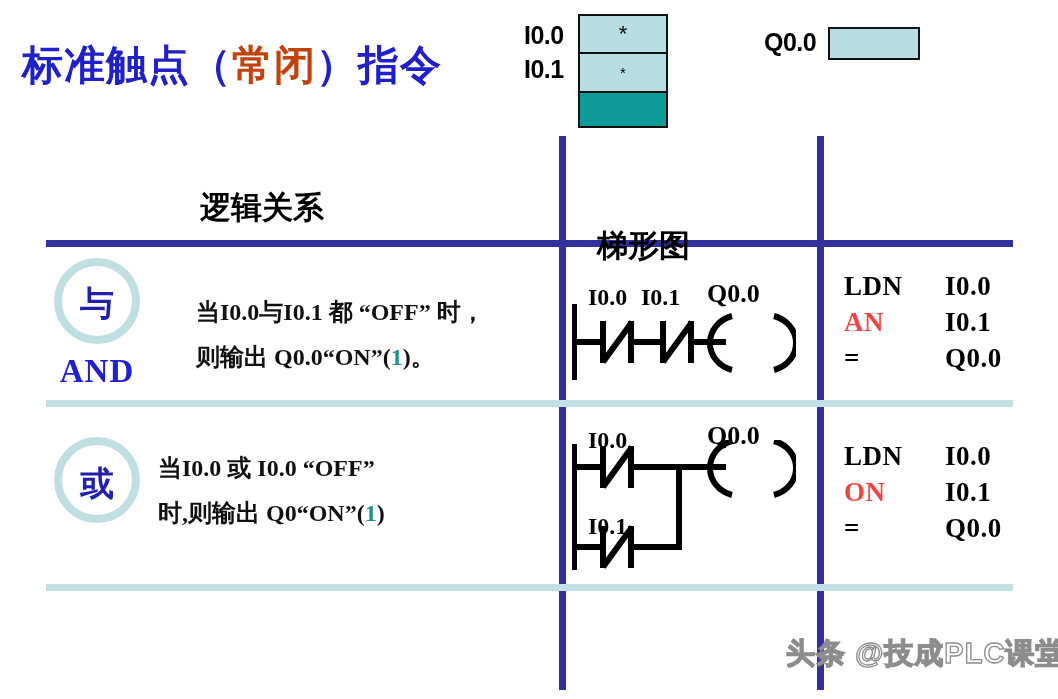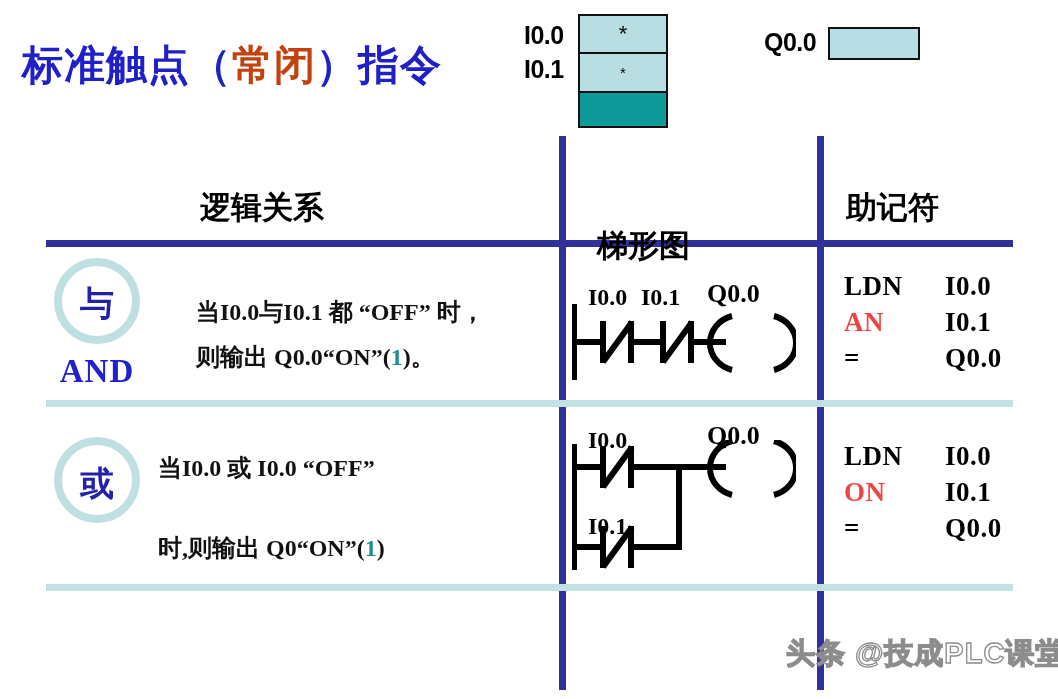--- a/index.html
+++ b/index.html
@@ -194,21 +194,20 @@
 
   <div class="vrule" style="left:559px; top:136px; height:554px;"></div>
   <div class="vrule" style="left:817px; top:136px; height:554px;"></div>
 
   <div class="hrule-main" style="left:46px; top:240px; width:967px;"></div>
   <div class="hrule-light" style="left:46px; top:400px; width:967px;"></div>
   <div class="hrule-light" style="left:46px; top:584px; width:967px;"></div>
 
   <div class="col-head" style="left:168px; top:187px;margin-left:32px;">逻辑关系</div>
   <div class="col-head" style="left:597px; top:187px;margin-top:38px;">梯形图</div>
-  <div class="col-head" style="left:846px; top:187px;">助记符</div>
 
   <div class="op-circle" style="left:54px; top:258px;"></div>
   <div class="op-cn" style="left:54px; top:281px;">与</div>
   <div class="op-en" style="left:42px; top:353px;text-align:center;">AND</div>
 
   <div class="desc" style="left:196px; top:296px;">当I0.0与I0.1 都 “OFF” 时，</div>
   <div class="desc" style="left:196px; top:341px;">
     <span>则输出 Q0.0“ON”(</span><span class="one">1</span><span>)。</span>
   </div>
 
@@ -242,21 +241,21 @@
   <div class="mn-arg" style="left:945px; top:271px;">I0.0</div>
   <div class="mn-op red" style="left:844px; top:307px;">AN</div>
   <div class="mn-arg" style="left:945px; top:307px;">I0.1</div>
   <div class="mn-op" style="left:844px; top:343px;">=</div>
   <div class="mn-arg" style="left:945px; top:343px;">Q0.0</div>
 
   <div class="op-circle" style="left:54px; top:437px;"></div>
   <div class="op-cn" style="left:54px; top:461px;">或</div>
 
   <div class="desc" style="left:158px; top:452px;">当I0.0 或 I0.0  “OFF”</div>
-  <div class="desc" style="left:158px; top:497px;margin-top:35px;">
+  <div class="desc" style="left:158px; top:497px;">
     <span>时,则输出 Q0“ON”(</span><span class="one">1</span><span>)</span>
   </div>
 
   <div class="lad-label" style="left:588px; top:427px;">I0.0</div>
   <div class="lad-label" style="left:588px; top:513px;">I0.1</div>
   <div class="lad-label big" style="left:707px; top:421px;">Q0.0</div>
 
   <svg style="position:absolute; left:566px; top:440px;" width="230" height="135" viewBox="0 0 230 135">
 
     <rect x="6" y="4" width="5" height="126" fill="#000"></rect>

